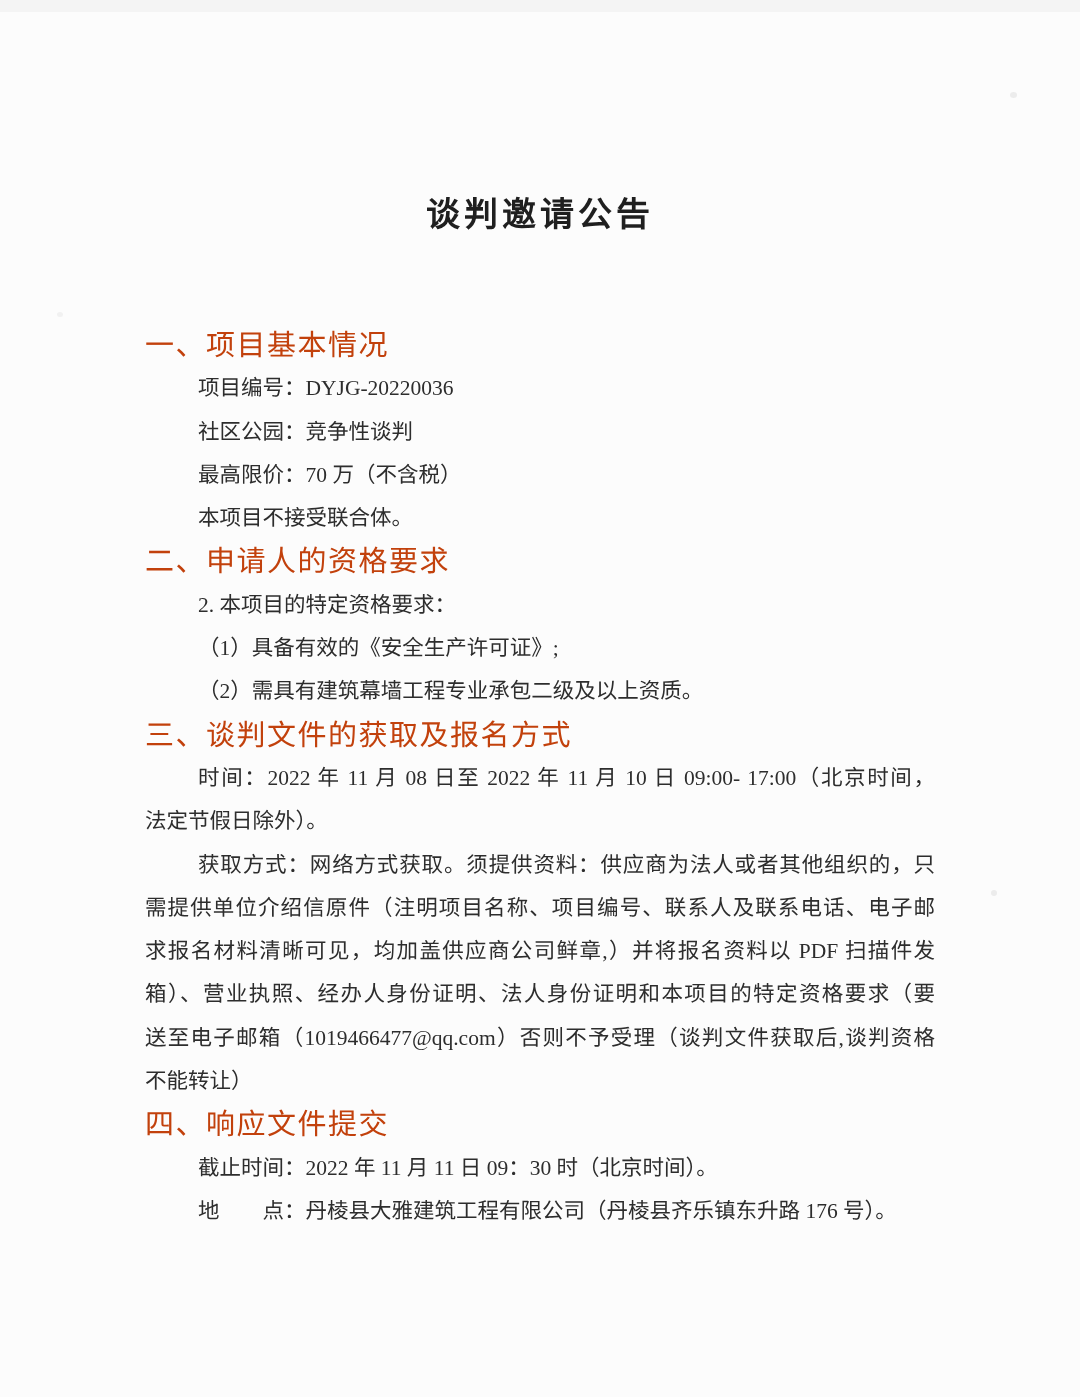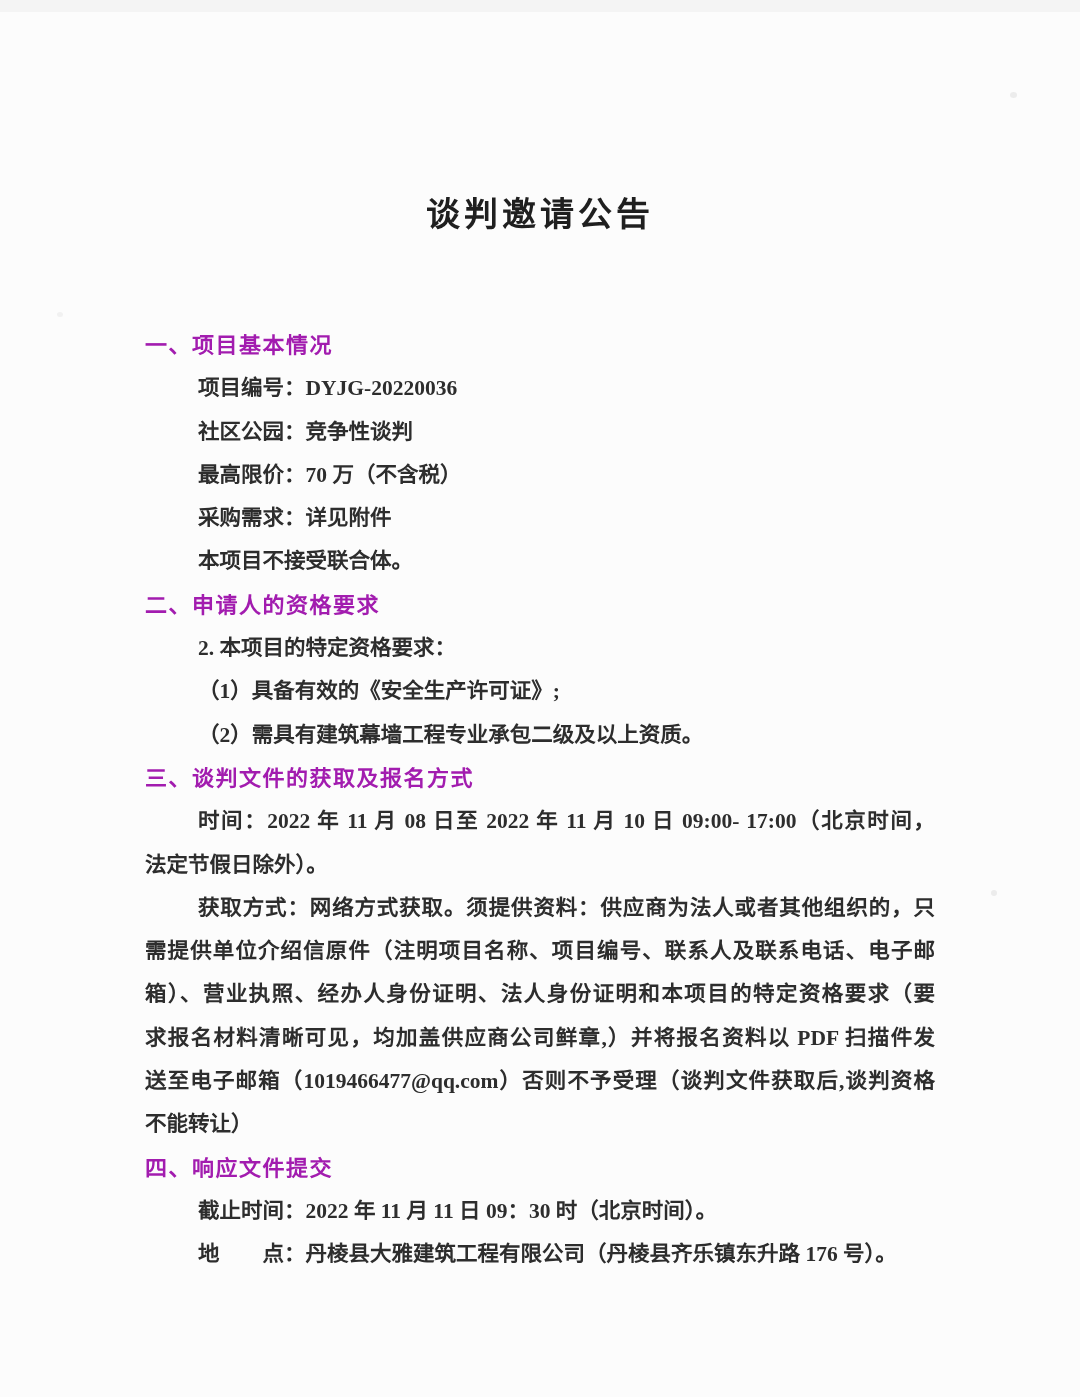--- a/index.html
+++ b/index.html
@@ -35,29 +35,28 @@
     position: absolute;
     left: 145px;
     top: 312px;
     width: 790px;
     font-size: 21.5px;
     line-height: 43.3px;
   }
   .line {
     min-height: 43.3px;
     white-space: nowrap;
-    font-weight: bold;
   }
   
   .h {
     font-family: "Liberation Sans", "DejaVu Sans", sans-serif;
-    font-weight: 700;
-    color: #a21caf;
+    font-weight: 400;
+    color: #c2410c;
     letter-spacing: 1.5px;
-    font-size: 22px;
+    font-size: 29px;
   }
   
   .ind { padding-left: 53px; }
   
   .fill {
     white-space: normal;
     text-align: justify;
     text-align-last: justify;
   }
   
@@ -80,35 +79,34 @@
   <div class="speck speck-3"></div>
 
   <h1 class="doc-title">谈判邀请公告</h1>
 
   <div class="content">
 
     <div class="line h">一、项目基本情况</div>
     <div class="line ind">项目编号：DYJG-20220036</div>
     <div class="line ind">社区公园：竞争性谈判</div>
     <div class="line ind">最高限价：70 万（不含税）</div>
-    <div class="line ind">采购需求：详见附件</div>
     <div class="line ind">本项目不接受联合体。</div>
 
     <div class="line h">二、申请人的资格要求</div>
     <div class="line ind">2. 本项目的特定资格要求：</div>
     <div class="line ind">（1）具备有效的《安全生产许可证》;</div>
     <div class="line ind">（2）需具有建筑幕墙工程专业承包二级及以上资质。</div>
 
     <div class="line h">三、谈判文件的获取及报名方式</div>
     <div class="line ind fill">时间：2022 年 11 月 08 日至 2022 年 11 月 10 日 09:00- 17:00（北京时间，</div>
     <div class="line">法定节假日除外）。</div>
     <div class="line ind fill">获取方式：网络方式获取。须提供资料：供应商为法人或者其他组织的，只</div>
     <div class="line fill">需提供单位介绍信原件（注明项目名称、项目编号、联系人及联系电话、电子邮</div>
+    <div class="line fill">求报名材料清晰可见，均加盖供应商公司鲜章,）并将报名资料以 PDF 扫描件发</div>
     <div class="line fill">箱）、营业执照、经办人身份证明、法人身份证明和本项目的特定资格要求（要</div>
-    <div class="line fill">求报名材料清晰可见，均加盖供应商公司鲜章,）并将报名资料以 PDF 扫描件发</div>
     <div class="line fill">送至电子邮箱（1019466477@qq.com）否则不予受理（谈判文件获取后,谈判资格</div>
     <div class="line">不能转让）</div>
 
     <div class="line h">四、响应文件提交</div>
     <div class="line ind">截止时间：2022 年 11 月 11 日 09：30 时（北京时间）。</div>
     <div class="line ind">地　　点：丹棱县大雅建筑工程有限公司（丹棱县齐乐镇东升路 176 号）。</div>
 
   </div>
 </div>
 

